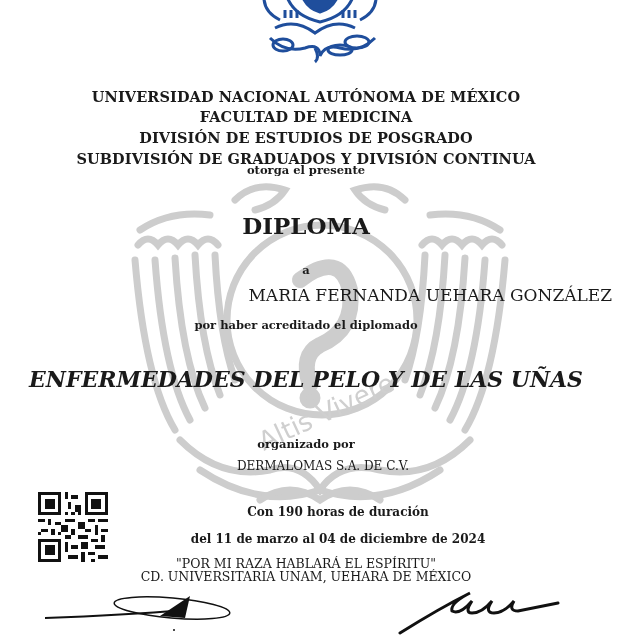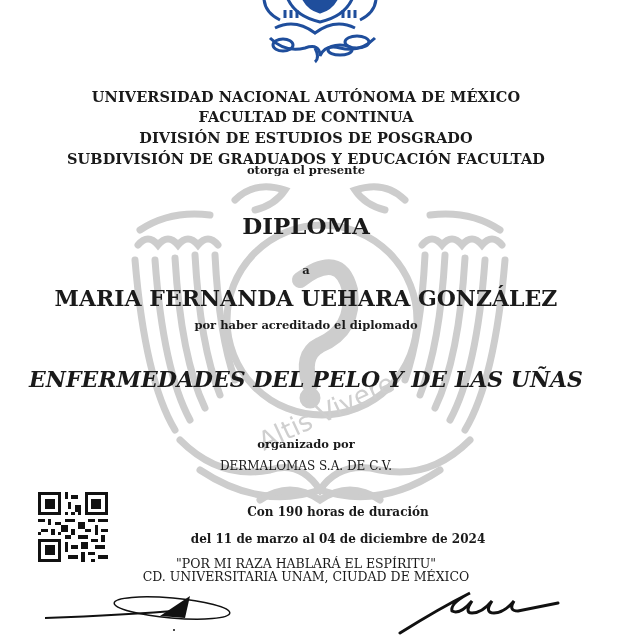--- a/index.html
+++ b/index.html
@@ -3,23 +3,23 @@
 <meta charset="utf-8">
 <style>
   html,body{margin:0;padding:0;}
   body{width:640px;height:640px;background:#ffffff;position:relative;overflow:hidden;font-family:"DejaVu Serif",serif;color:#1a1a1a;}
   .wm{position:absolute;left:0;top:0;width:640px;height:640px;pointer-events:none;}
   .crest{position:absolute;left:245px;top:-10px;width:150px;height:75px;}
   .line{position:absolute;left:0;width:612px;text-align:center;white-space:nowrap;}
   .h{font-weight:bold;font-size:14.5px;letter-spacing:0.1px;}
   .small{font-weight:bold;font-size:11.5px;}
   .diploma{font-weight:bold;font-size:23px;}
-  .name{font-weight:bold;font-size:22px;}
+  .name{font-weight:normal;font-size:17px;text-align:right;}
   .course{font-weight:bold;font-style:italic;font-size:22px;}
-  .org{font-weight:normal;font-size:12px;}
+  .org{font-weight:normal;font-size:12px;padding-left:17px;}
   .mid{font-weight:bold;font-size:12px;margin-left:32px;}
   .motto{font-weight:normal;font-size:12.5px;line-height:14px;}
   .qr{position:absolute;left:38px;top:492px;width:70px;height:70px;}
   .sig{position:absolute;}
 </style>
 </head>
 <body>
 
 <svg class="wm" viewBox="0 0 640 640">
   <g fill="none" stroke="#cdcdcd" stroke-width="7" stroke-linecap="round">
@@ -65,37 +65,37 @@
     <path d="M30 38 q20 -10 40 5 q20 -15 40 -5"></path>
     <path d="M25 48 q15 15 35 10 q15 -5 15 8 q5 -12 20 -8 q20 5 35 -10"></path>
     <ellipse cx="38" cy="55" rx="10" ry="6"></ellipse>
     <ellipse cx="112" cy="52" rx="12" ry="6"></ellipse>
     <ellipse cx="95" cy="60" rx="12" ry="5"></ellipse>
     <path d="M70 58 q5 10 0 14"></path>
   </g>
 </svg>
 
 <div class="line h" style="top:88px">UNIVERSIDAD NACIONAL AUTÓNOMA DE MÉXICO</div>
-<div class="line h" style="top:108px">FACULTAD DE CONTINUA</div>
+<div class="line h" style="top:108px">FACULTAD DE MEDICINA</div>
 <div class="line h" style="top:129px">DIVISIÓN DE ESTUDIOS DE POSGRADO</div>
-<div class="line h" style="top:150px">SUBDIVISIÓN DE GRADUADOS Y EDUCACIÓN FACULTAD</div>
+<div class="line h" style="top:150px">SUBDIVISIÓN DE GRADUADOS Y DIVISIÓN CONTINUA</div>
 <div class="line small" style="top:163px">otorga el presente</div>
 
 <div class="line diploma" style="top:212px">DIPLOMA</div>
 <div class="line small" style="top:263px">a</div>
 <div class="line name" style="top:285px">MARIA FERNANDA UEHARA GONZÁLEZ</div>
 <div class="line small" style="top:318px">por haber acreditado el diplomado</div>
 
 <div class="line course" style="top:366px">ENFERMEDADES DEL PELO Y DE LAS UÑAS</div>
 <div class="line small" style="top:437px">organizado por</div>
 <div class="line org" style="top:459px">DERMALOMAS S.A. DE C.V.</div>
 <div class="line mid" style="top:505px">Con 190 horas de duración</div>
 <div class="line mid" style="top:532px">del 11 de marzo al 04 de diciembre de 2024</div>
 <div class="line motto" style="top:557px">"POR MI RAZA HABLARÁ EL ESPÍRITU"</div>
-<div class="line motto" style="top:570px">CD. UNIVERSITARIA UNAM, CIUDAD DE MÉXICO</div>
+<div class="line motto" style="top:570px">CD. UNIVERSITARIA UNAM, UEHARA DE MÉXICO</div>
 
 <svg class="qr" viewBox="0 0 21 21" shape-rendering="crispEdges">
   <rect width="21" height="21" fill="#fff"></rect>
   <g fill="#111">
     <path d="M0 0h7v7h-7z M1 1v5h5v-5z M2 2h3v3h-3z" fill-rule="evenodd"></path>
     <path d="M14 0h7v7h-7z M15 1v5h5v-5z M16 2h3v3h-3z" fill-rule="evenodd"></path>
     <path d="M0 14h7v7h-7z M1 15v5h5v-5z M2 16h3v3h-3z" fill-rule="evenodd"></path>
     <rect x="8" y="0" width="1" height="2"></rect>
       <rect x="10" y="1" width="2" height="1"></rect>
       <rect x="9" y="3" width="1" height="2"></rect>

